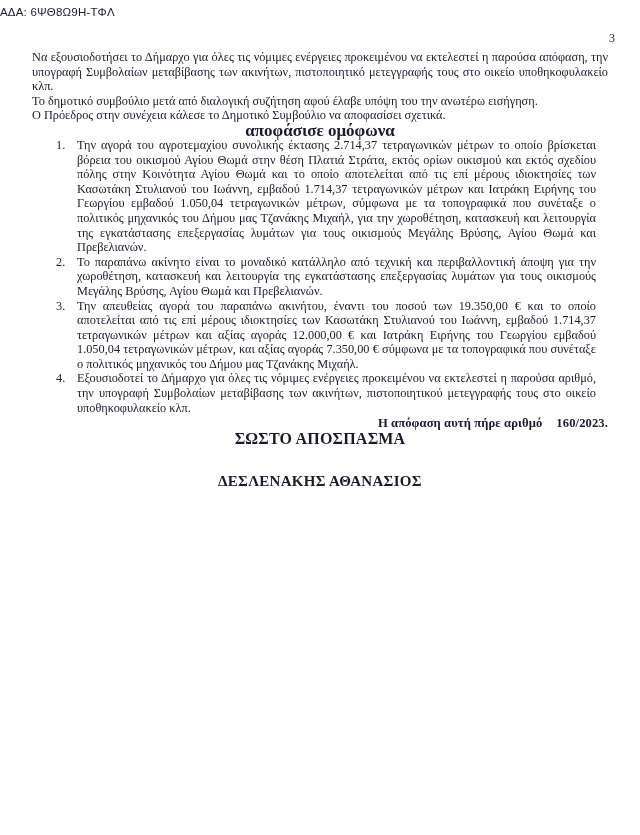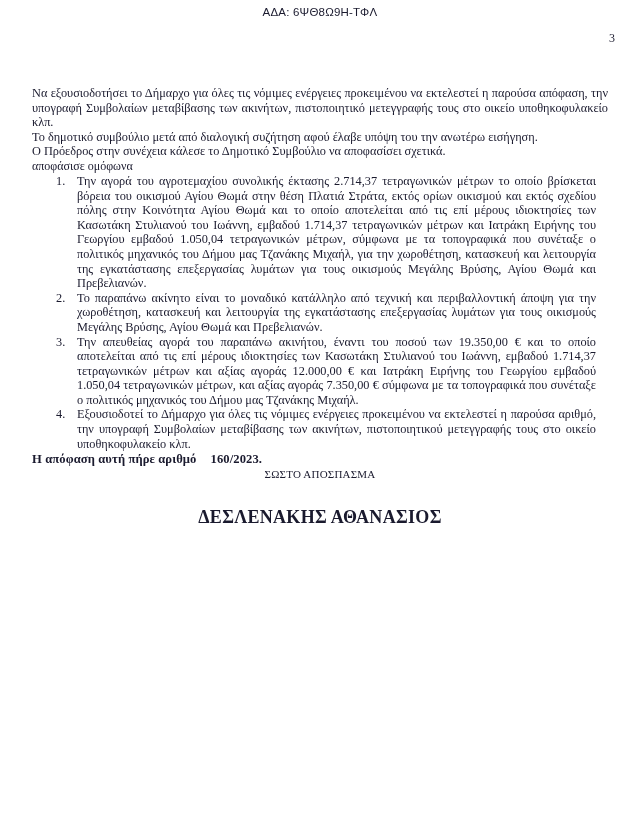--- a/index.html
+++ b/index.html
@@ -17,21 +17,20 @@
     color: #1a1a2e;
     overflow: hidden;
   }
 
   
   .ada-header {
     position: absolute;
     top: 6px;
     left: 0;
     width: 640px;
-    text-align: center;
     font-family: "Liberation Sans", "DejaVu Sans", sans-serif;
     font-size: 11.5px;
     letter-spacing: 0.2px;
     color: #1a1a2e;
     white-space: nowrap;
   }
   .page-number {
     position: absolute;
     top: 31px;
     left: 0;
@@ -50,21 +49,20 @@
     font-size: 12.3px;
     line-height: 14.6px;
   }
 
   p {
     margin: 0;
   }
   .just {
     text-align: justify;
     text-justify: inter-word;
-    margin-top: 36px;
   }
   .indent-first {
     text-indent: 26px;
   }
 
   
   ol.decisions {
     margin: 0;
     padding: 0;
     list-style: none;
@@ -82,50 +80,50 @@
     content: counter(dec) ".";
     position: absolute;
     left: 24px;
     top: 0;
     width: 14px;
     text-align: left;
     font-size: 12.3px;
   }
 
   .heading-unanimous {
-    text-align: left;
-    font-weight: normal;
-    font-size: 12px;
+    text-align: center;
+    font-weight: bold;
+    font-size: 17px;
     line-height: 15px;
   }
 
   .decision-number {
-    text-align: left;
+    text-align: right;
     font-weight: bold;
     font-size: 12.6px;
     line-height: 16px;
     letter-spacing: 0.1px;
   }
   .decision-number .gap {
     display: inline-block;
     width: 14px;
   }
 
   
   .sig-block {
     text-align: center;
-    font-weight: normal;
-    font-size: 11px;
+    font-weight: bold;
+    font-size: 16px;
     line-height: 15px;
     letter-spacing: 0.2px;
   }
   .sig-name {
     text-align: center;
     font-weight: bold;
-    font-size: 18px;
+    font-size: 15px;
     letter-spacing: 0.3px;
     margin-top: 28px;
   }
 </style>
 </head>
 <body>
 
 <div class="page">
 
   <div class="ada-header">ΑΔΑ: 6ΨΘ8Ω9Η-ΤΦΛ</div>

